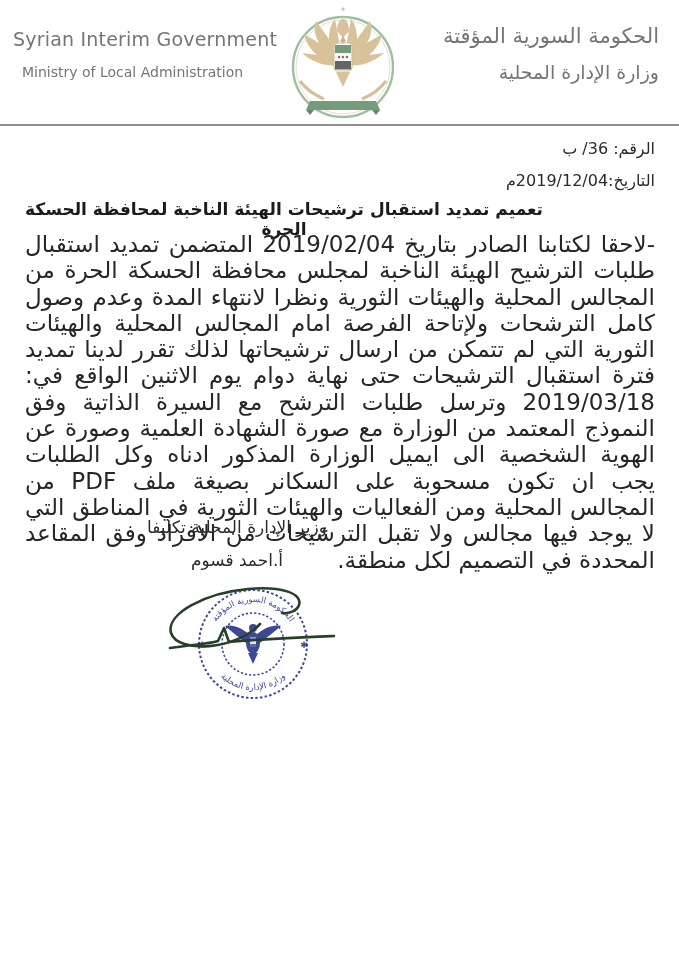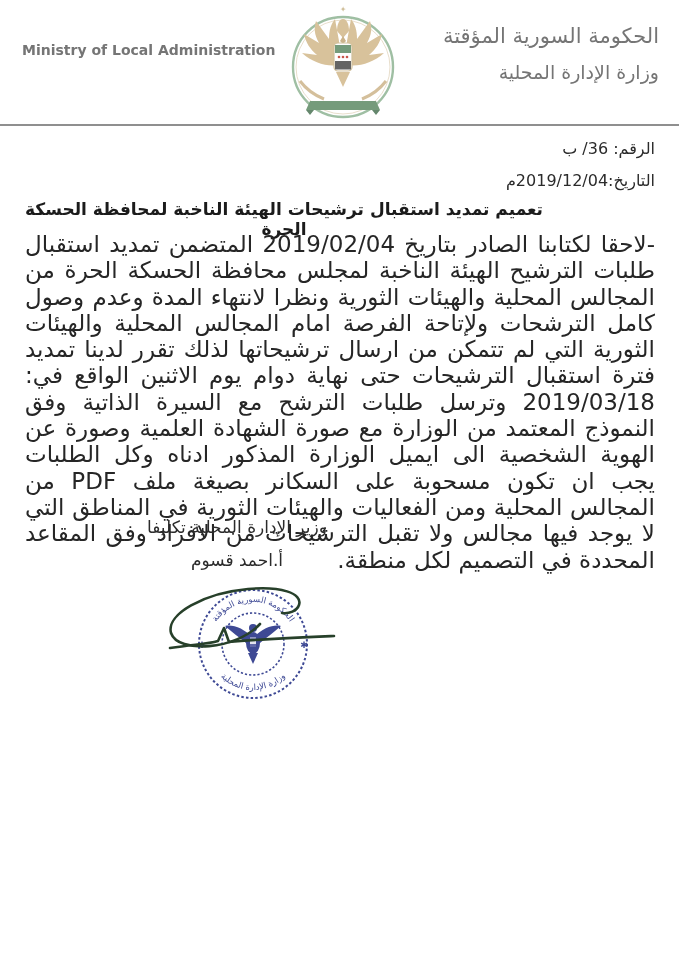--- a/index.html
+++ b/index.html
@@ -6,21 +6,21 @@
   .page {
     position:relative;
     width:679px; height:960px;
     background:#ffffff;
     font-family:"DejaVu Sans", sans-serif;
     overflow:hidden;
   }
   
   .header-en { position:absolute; left:13px; top:28px; color:#757575; }
   .en-title  { font-size:19px; letter-spacing:0.2px; }
-  .en-sub    { font-size:14px; margin-top:14px; margin-left:9px;font-weight:bold; }
+  .en-sub    { font-size:14px; margin-top:14px; margin-left:9px; }
   .logo      { position:absolute; left:286px; top:3px; width:114px; height:120px; }
   .header-ar { position:absolute; right:20px; top:24px; direction:rtl; text-align:right; color:#757575; }
   .ar-title  { font-size:21px; }
   .ar-sub    { font-size:19px; margin-top:13px; margin-left:4px; }
   .rule { position:absolute; top:124px; left:0; width:679px; height:0; border-top:2px solid #8f8f8f; }
   
   .meta { position:absolute; top:139px; right:24px; direction:rtl; text-align:right; color:#2b2b2b; font-size:16px; }
   .meta .date { margin-top:13px; }
   
   .doc-title {
@@ -48,20 +48,21 @@
   .stamp { position:absolute; left:158px; top:580px; width:188px; height:126px; }
   .stamp svg { width:100%; height:100%; }
   .stamp-text { font-family:"DejaVu Sans", sans-serif; font-size:8.5px; fill:#2e3a8c; }
 </style>
 </head>
 <body>
 
 <div class="page">
 
   <div class="header-en">
+    <div class="en-title">Syrian Interim Government</div>
     <div class="en-sub">Ministry of Local Administration</div>
   </div>
 
   <div class="logo">
     <svg viewBox="0 0 114 120" xmlns="http://www.w3.org/2000/svg">
       <g opacity="0.85">
 
         <text x="57" y="9" font-size="8" fill="#c9b58a" text-anchor="middle" style="font-family:'DejaVu Sans',sans-serif">✦</text>
 
         <circle cx="57" cy="64" r="50" fill="none" stroke="#8fb494" stroke-width="2.4"></circle>

